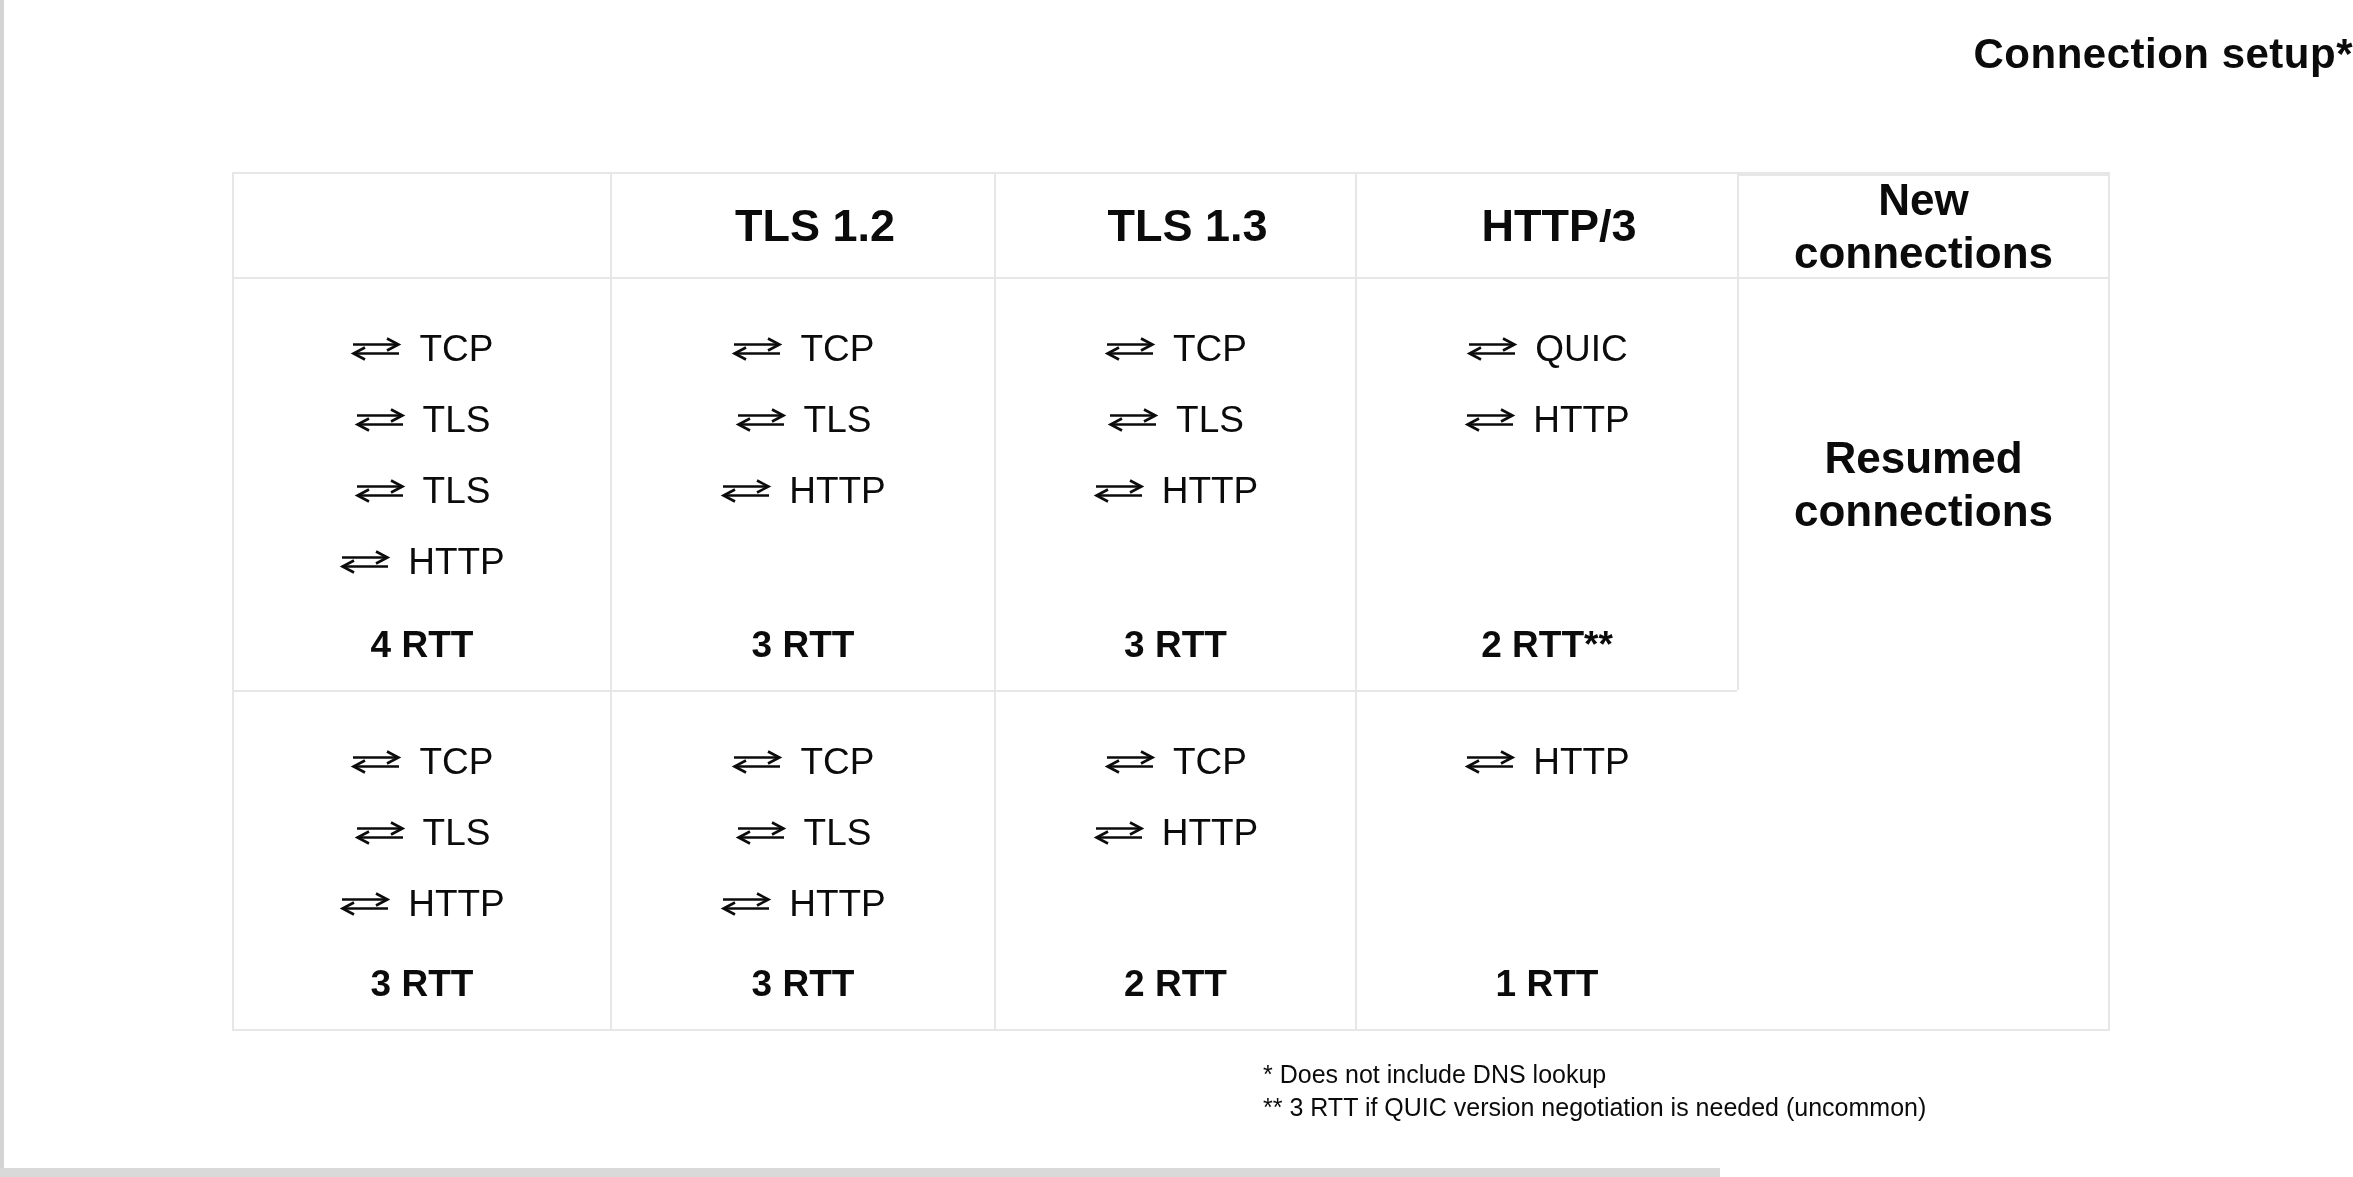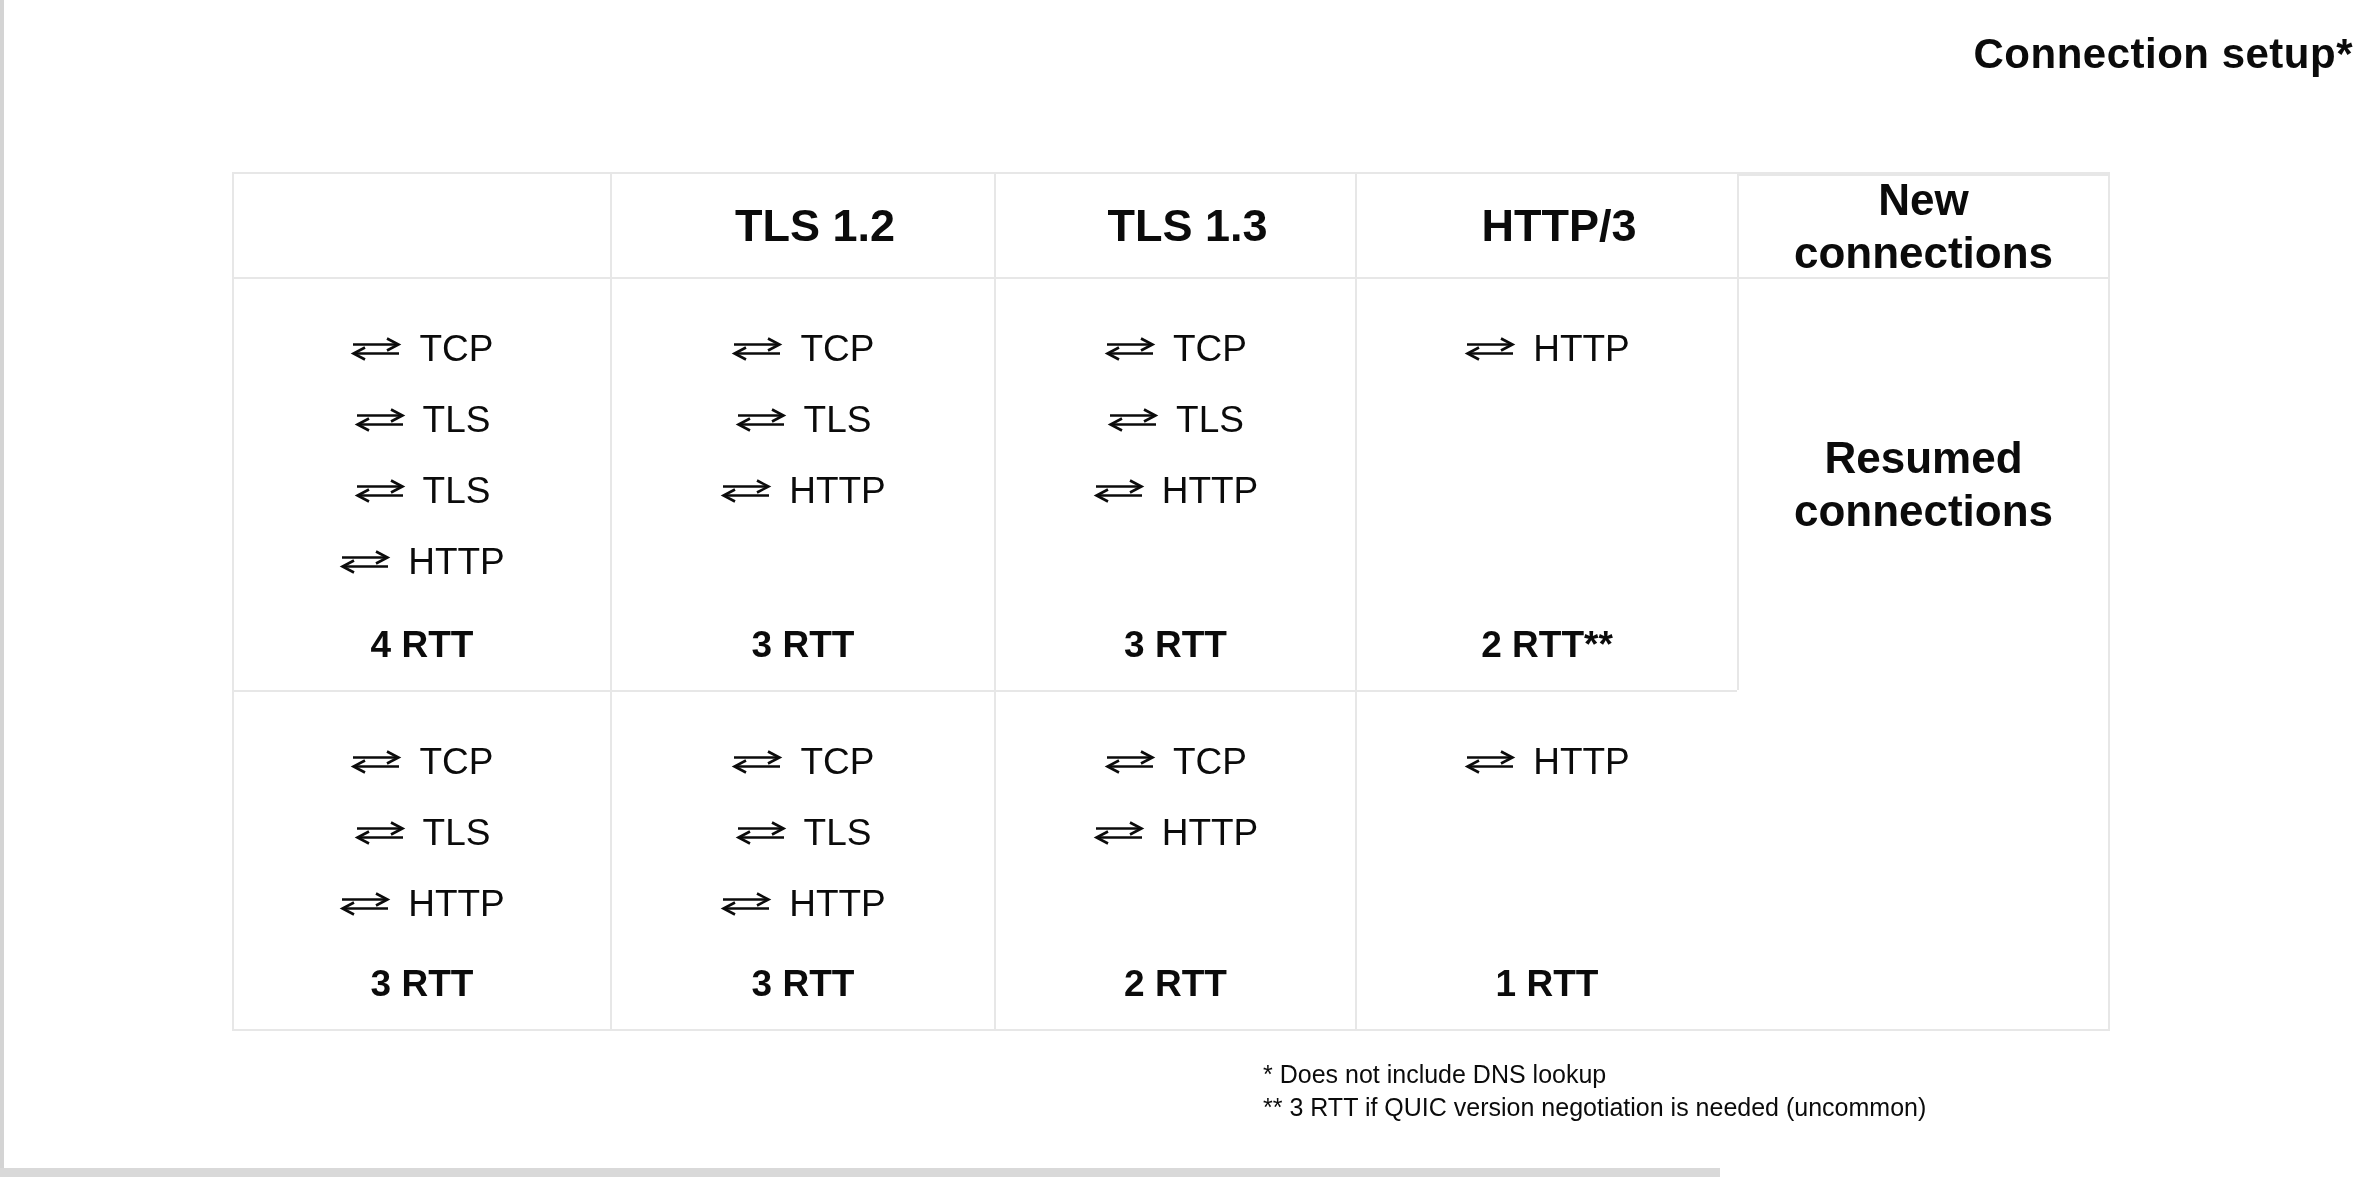--- a/index.html
+++ b/index.html
@@ -237,20 +237,31 @@
       <div class="steps">
         <div class="step">
           <svg width="52" height="24" viewBox="0 0 52 24" aria-hidden="true">
             <g stroke="#0b0b0b" stroke-width="2.6" fill="none" stroke-linecap="butt" stroke-linejoin="miter">
               <path d="M3 7.5 H46"></path>
               <path d="M37 1.5 L48.5 7.5 L37 13.5"></path>
               <path d="M49 16.5 H6"></path>
               <path d="M15 10.5 L3.5 16.5 L15 22.5"></path>
             </g>
           </svg>
+          <span class="step-label">QUIC</span>
+        </div>
+        <div class="step">
+          <svg width="52" height="24" viewBox="0 0 52 24" aria-hidden="true">
+            <g stroke="#0b0b0b" stroke-width="2.6" fill="none" stroke-linecap="butt" stroke-linejoin="miter">
+              <path d="M3 7.5 H46"></path>
+              <path d="M37 1.5 L48.5 7.5 L37 13.5"></path>
+              <path d="M49 16.5 H6"></path>
+              <path d="M15 10.5 L3.5 16.5 L15 22.5"></path>
+            </g>
+          </svg>
           <span class="step-label">HTTP</span>
         </div>
       </div>
       <div class="rtt">2 RTT**</div>
     </div>
     <div class="cell row-label-cell">
       <span>Resumed connections</span>
     </div>
     <div class="cell data-cell">
       <div class="steps">

